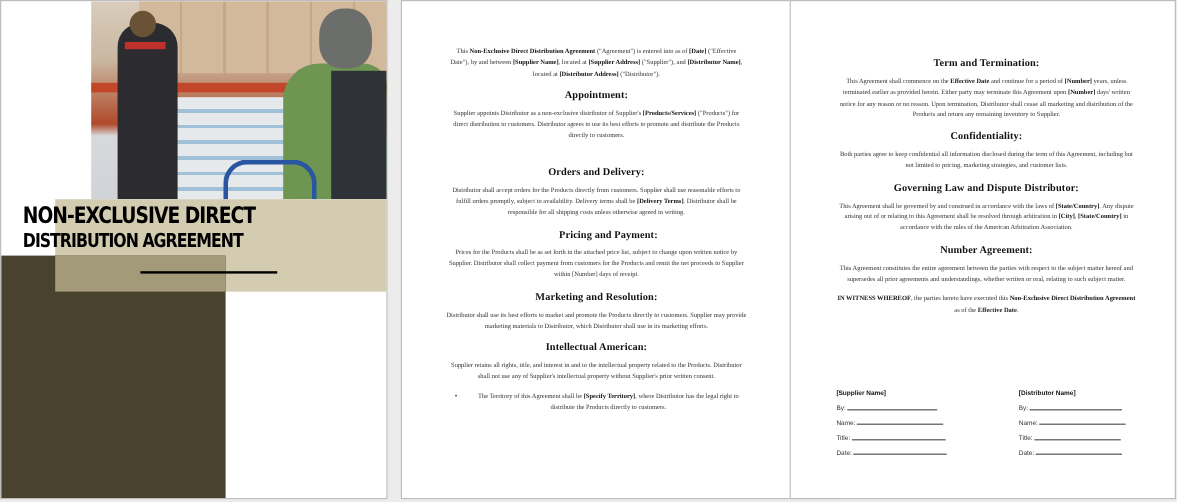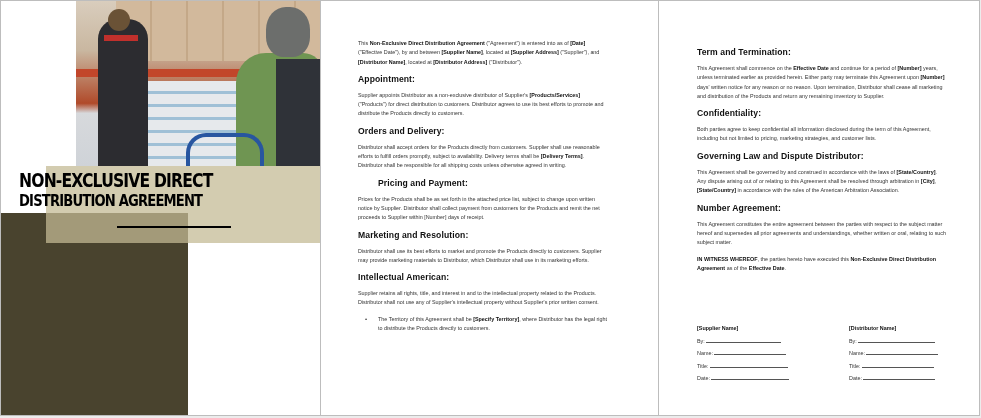--- a/index.html
+++ b/index.html
@@ -1,19 +1,19 @@
 <!DOCTYPE html>
 <html><head>
 <meta charset="utf-8">
 <style>
   html,body{margin:0;padding:0;}
   body{width:981px;height:418px;background:#ececec;position:relative;overflow:hidden;font-family:"Liberation Sans",sans-serif;}
   .page{position:absolute;top:0;height:416px;background:#fff;border:1px solid #bdbdbd;overflow:hidden;box-sizing:border-box;}
   #p1{left:0;width:323px;}
-  #p2{left:320px;width:365px;}
+  #p2{left:334px;width:365px;}
   #p3{left:658px;width:322px;}
 
   
   .photo{position:absolute;left:75px;top:0;width:247px;height:165px;overflow:hidden;
     background:linear-gradient(180deg,#d9cdbd 0%,#c9b7a0 30%,#b04a2a 62%,#d7d9dc 68%,#cfd3d8 100%);}
   .shelf{position:absolute;left:0;top:68px;width:247px;height:8px;background:#c2462a;}
   .boxes{position:absolute;left:40px;top:0;width:207px;height:60px;
     background:repeating-linear-gradient(90deg,#d2b99c 0 34px,#c4a888 34px 36px);}
   .goods{position:absolute;left:40px;top:80px;width:130px;height:85px;
     background:repeating-linear-gradient(180deg,#e6e9ec 0 10px,#9fc0d6 10px 13px);}
@@ -27,21 +27,21 @@
 
   .beige{position:absolute;left:45px;top:165px;width:277px;height:77px;background:#d3ccb0;}
   .dark{position:absolute;left:0;top:212px;width:187px;height:206px;background:#49432e;}
   .overlap{position:absolute;left:45px;top:212px;width:142px;height:30px;background:#a39a79;}
   .cover-title{position:absolute;left:18px;top:168px;font-family:"DejaVu Sans",sans-serif;font-weight:bold;color:#000;letter-spacing:-1px;transform:scaleX(0.82);transform-origin:left top;}
   .cover-title .l1{font-size:19px;line-height:22px;white-space:nowrap;display:block;}
   .cover-title .l2{font-size:16px;line-height:20px;white-space:nowrap;display:block;}
   .underline{position:absolute;left:116px;top:225px;width:114px;height:2px;background:#000;}
 
   
-  .body{position:absolute;left:37px;width:250px;font-family:Liberation Sans, sans-serif;}
+  .body{position:absolute;left:37px;width:250px;font-family:Liberation Serif, serif;text-align:center;}
   #p3 .body{left:38px;}
   .para{font-size:5.4px;line-height:9.3px;color:#333;margin:0;}
   .para b{color:#111;}
   .h{font-size:8.6px;font-weight:bold;color:#111;margin:0;letter-spacing:0.1px;}
   .bullet{position:relative;padding-left:20px;}
   .bullet::before{content:"•";position:absolute;left:7px;top:0;font-size:6px;}
   .sig{position:absolute;font-size:5.4px;line-height:12.2px;color:#333;}
   .sig .nm{font-weight:bold;color:#111;margin-bottom:1px;}
   .sig .line{display:inline-block;border-bottom:0.6px solid #555;height:5px;vertical-align:baseline;}
 </style>
@@ -71,21 +71,21 @@
   <div class="underline"></div>
 </div>
 
 <div class="page" id="p2">
   <div class="body" style="top:38px;">
     <p class="para"><span>This </span><b>Non-Exclusive Direct Distribution Agreement</b><span> ("Agreement") is entered into as of </span><b>[Date]</b><span> ("Effective Date"), by and between </span><b>[Supplier Name]</b><span>, located at </span><b>[Supplier Address]</b><span> ("Supplier"), and </span><b>[Distributor Name]</b><span>, located at </span><b>[Distributor Address]</b><span> ("Distributor").</span></p>
 
     <p class="h" style="margin-top:7px;">Appointment:</p>
     <p class="para" style="margin-top:7px;"><span>Supplier appoints Distributor as a non-exclusive distributor of Supplier's </span><b>[Products/Services]</b><span> ("Products") for direct distribution to customers. Distributor agrees to use its best efforts to promote and distribute the Products directly to customers.</span></p>
 
-    <p class="h" style="margin-top:7px;">Orders and Delivery:</p>
+    <p class="h" style="margin-top:19px;">Orders and Delivery:</p>
     <p class="para" style="margin-top:7px;"><span>Distributor shall accept orders for the Products directly from customers. Supplier shall use reasonable efforts to fulfill orders promptly, subject to availability. Delivery terms shall be </span><b>[Delivery Terms]</b><span>. Distributor shall be responsible for all shipping costs unless otherwise agreed in writing.</span></p>
 
     <p class="h" style="margin-top:7px;margin-left:20px;">Pricing and Payment:</p>
     <p class="para" style="margin-top:7px;">Prices for the Products shall be as set forth in the attached price list, subject to change upon written notice by Supplier. Distributor shall collect payment from customers for the Products and remit the net proceeds to Supplier within [Number] days of receipt.</p>
 
     <p class="h" style="margin-top:7px;">Marketing and Resolution:</p>
     <p class="para" style="margin-top:7px;">Distributor shall use its best efforts to market and promote the Products directly to customers. Supplier may provide marketing materials to Distributor, which Distributor shall use in its marketing efforts.</p>
 
     <p class="h" style="margin-top:7px;">Intellectual American:</p>
     <p class="para" style="margin-top:7px;">Supplier retains all rights, title, and interest in and to the intellectual property related to the Products. Distributor shall not use any of Supplier's intellectual property without Supplier's prior written consent.</p>

